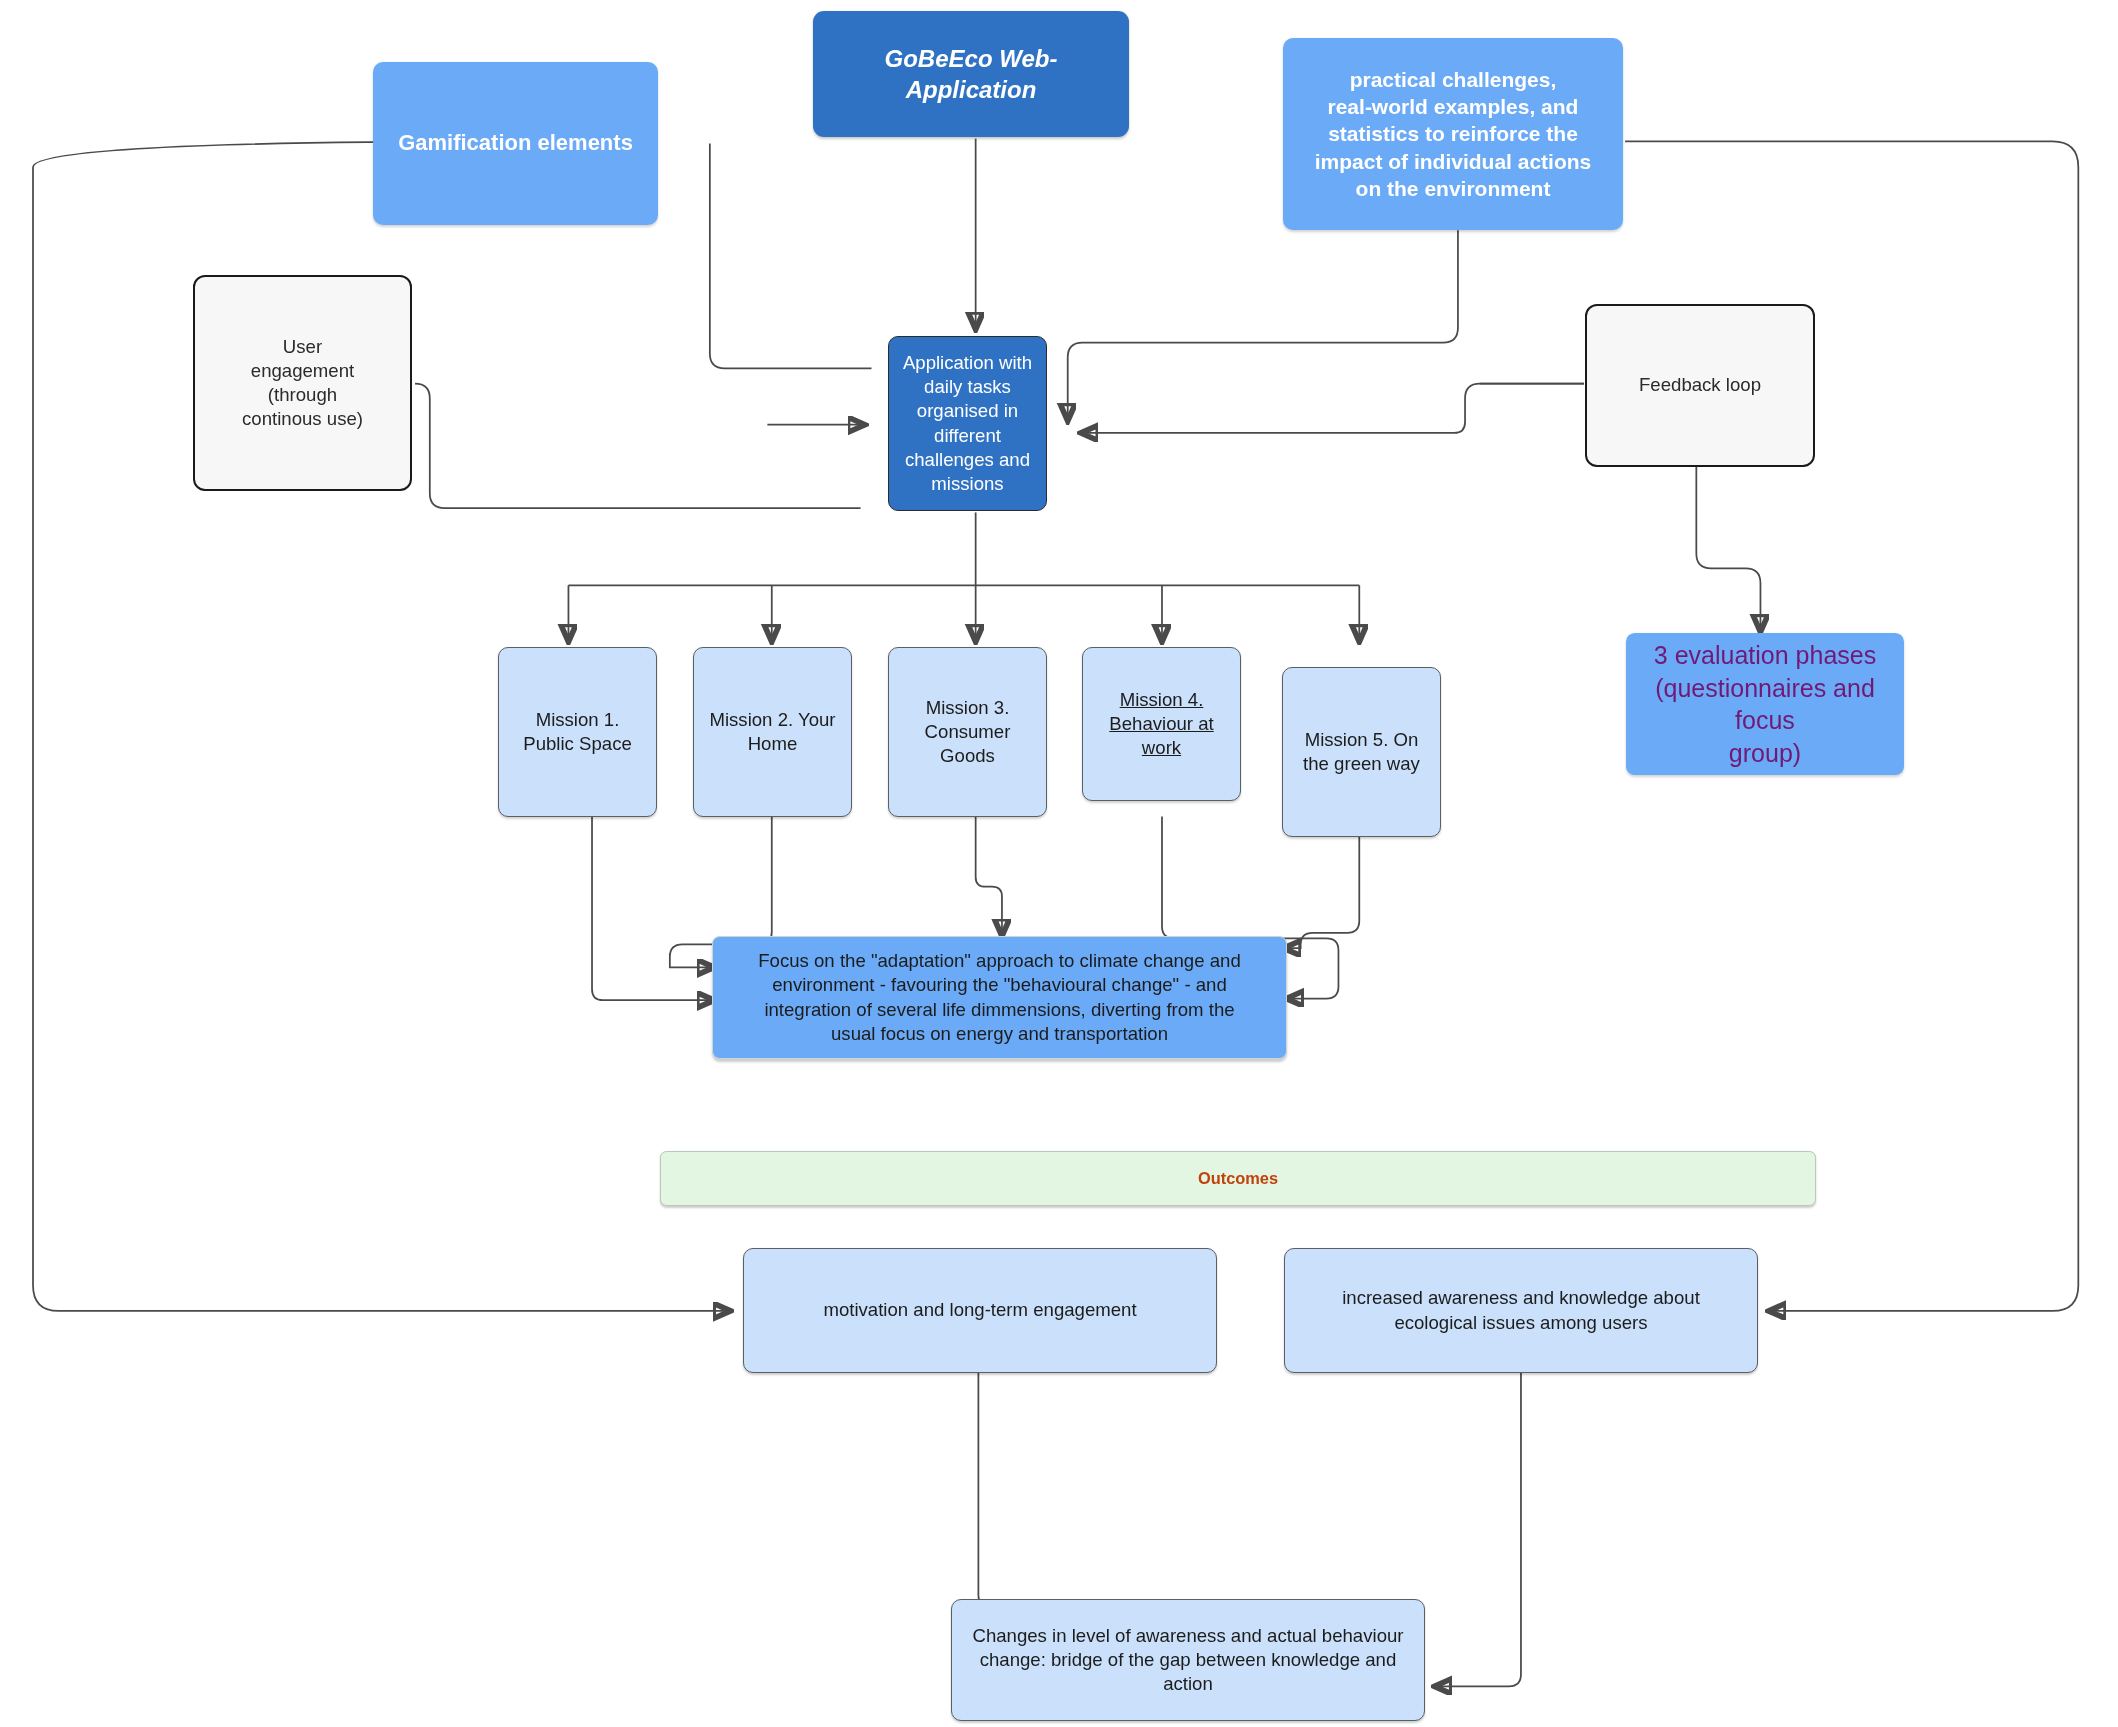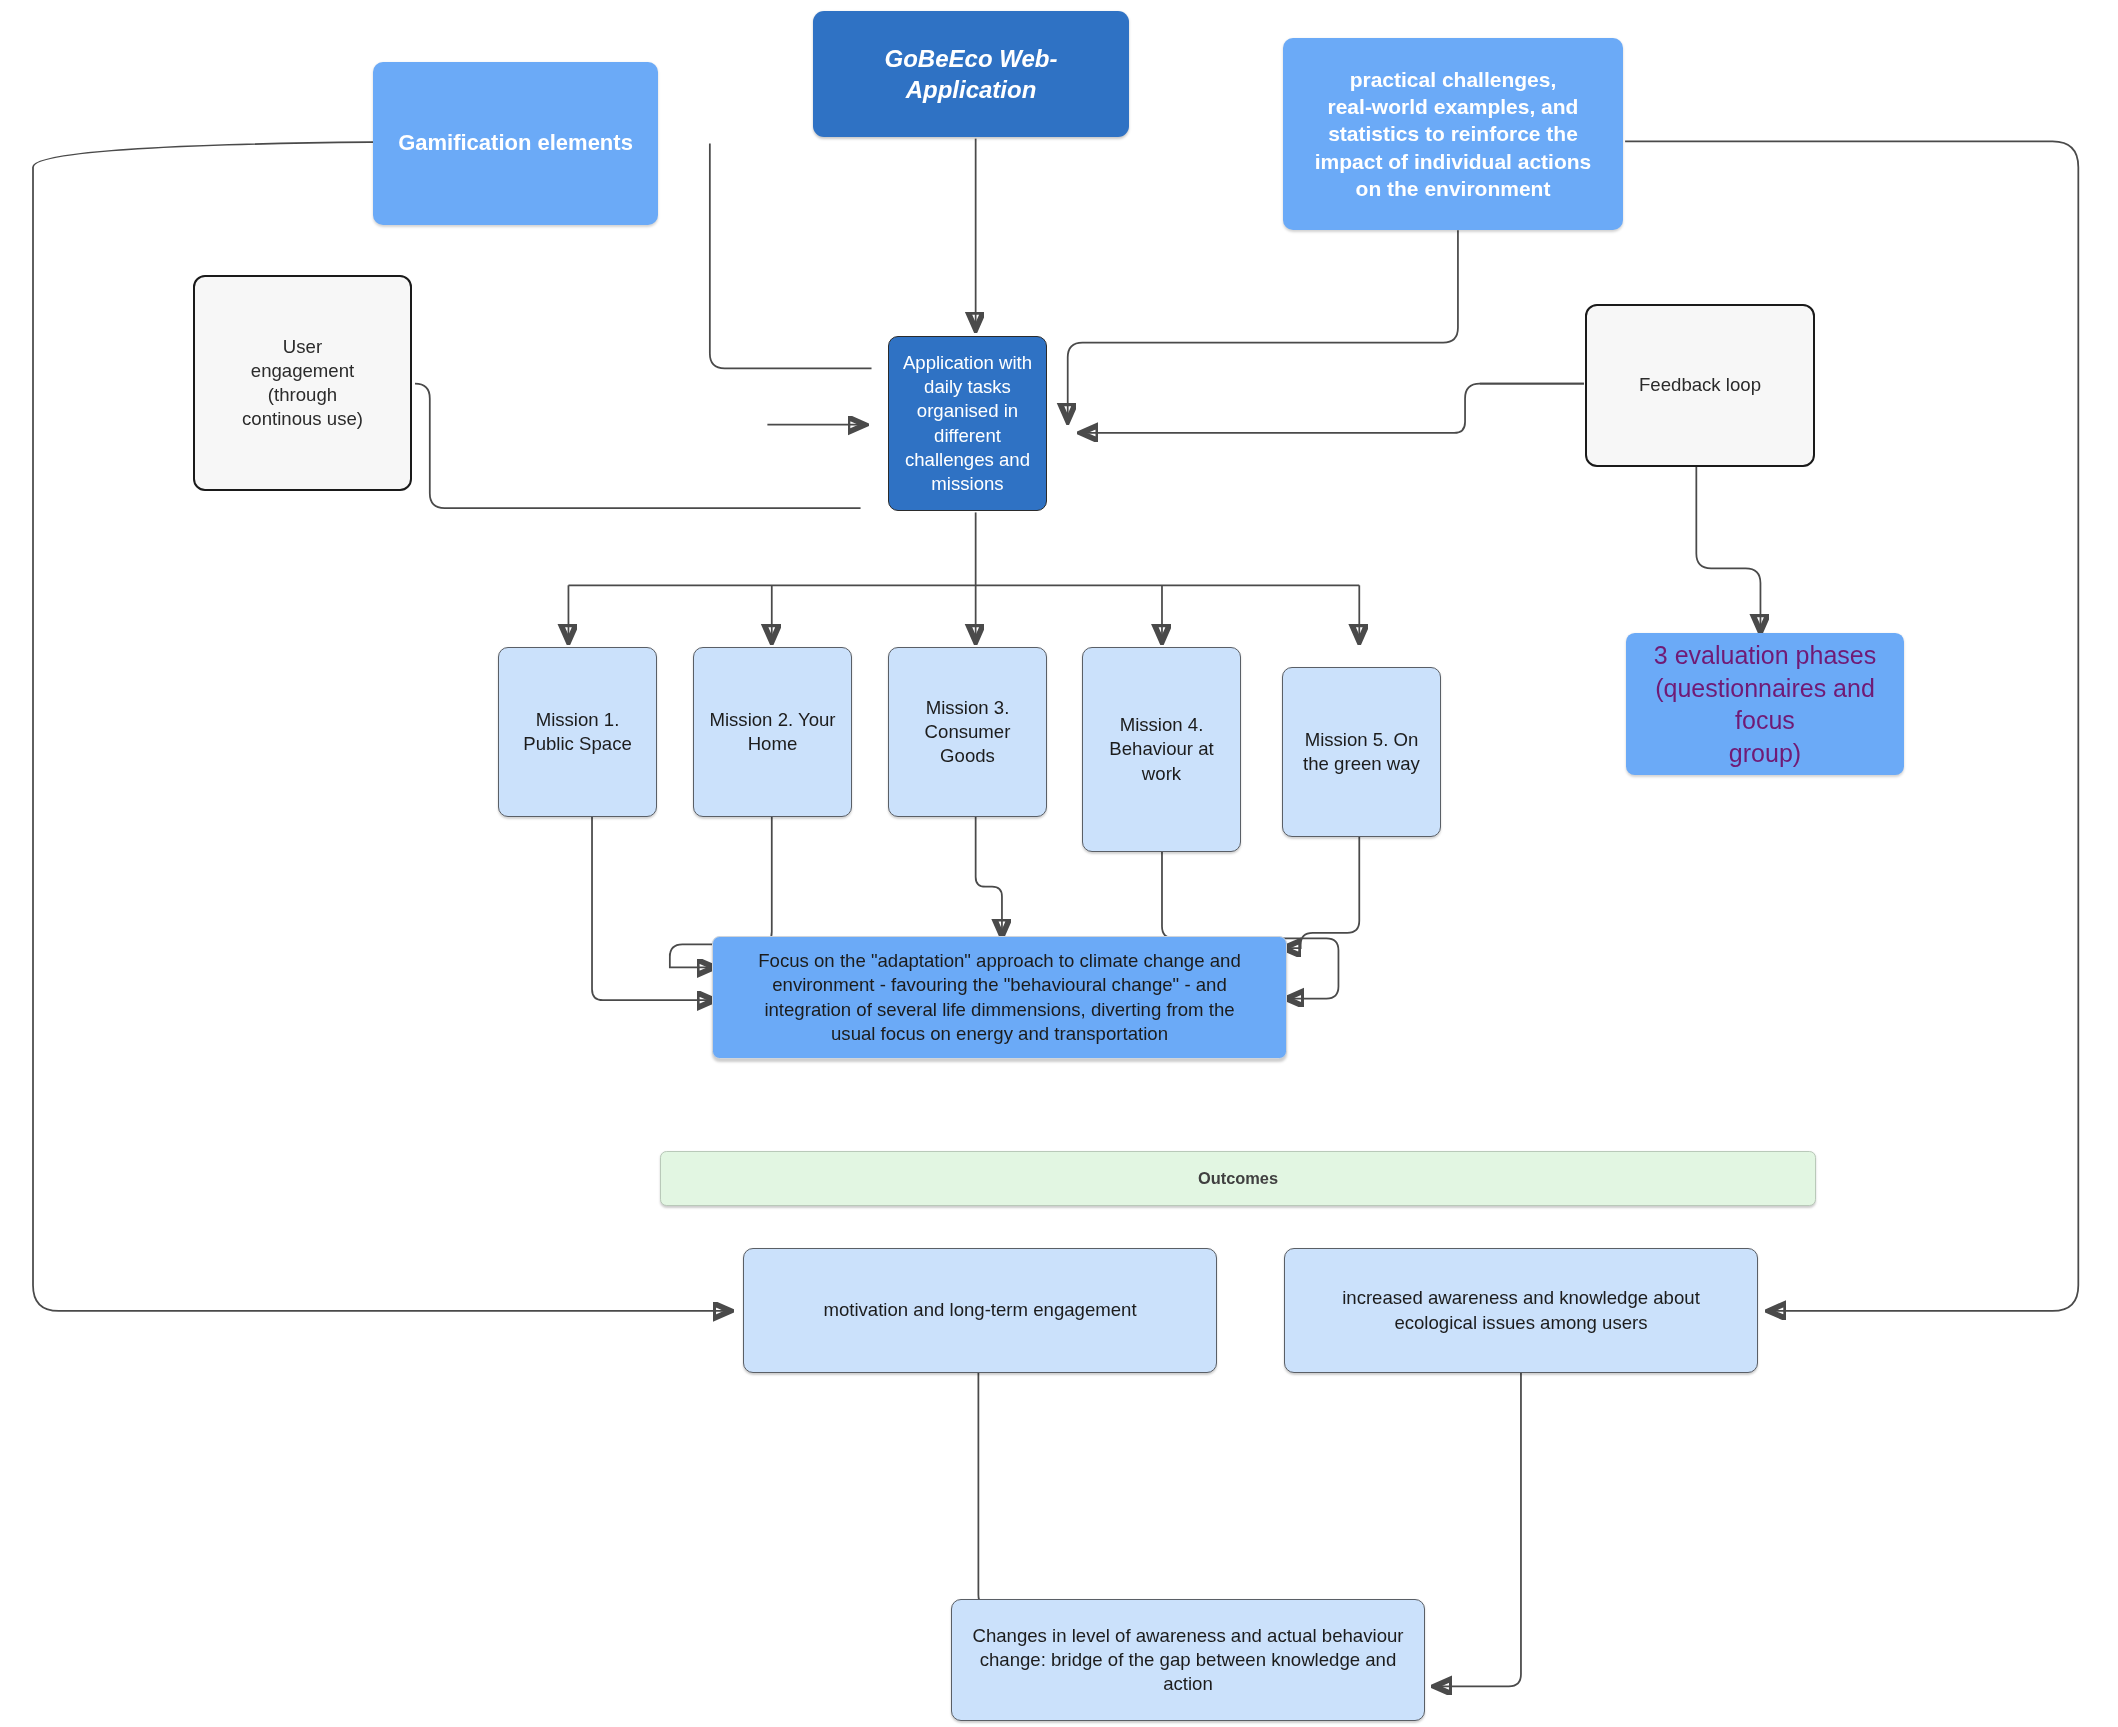--- a/index.html
+++ b/index.html
@@ -76,21 +76,21 @@
   }
   .n-eval{
     background:#6BAAF7;
     color:#701a75;
     font-size:25px;
     border-radius:8.8px;
     box-shadow:0 1.6px 2.7px rgba(0,0,0,.18);
   }
   .n-outcome-bar{
     background:#E2F6E2;
-    color:#404040;
+    color:#c2410c;
     font-weight:bold;
     font-size:16.4px;
     border:1.6px solid #b9c9b9;
     border-radius:6.6px;
     box-shadow:0 1.6px 2.2px rgba(0,0,0,.2);
   }
   .n-result{
     background:#CBE1FB;
     color:#1c1c1c;
     font-size:18.6px;
@@ -185,21 +185,21 @@
   <div class="node n-mission" style="left:498px;top:647px;width:159px;height:170px;">Mission 1.
 Public Space</div>
 
   <div class="node n-mission" style="left:693px;top:647px;width:159px;height:170px;">Mission 2. Your
 Home</div>
 
   <div class="node n-mission" style="left:888px;top:647px;width:159px;height:170px;">Mission 3.
 Consumer
 Goods</div>
 
-  <div class="node n-mission" style="left:1082px;top:647px;width:159px;height:205px;">Mission 4.
+  <div class="node n-mission" style="left:1082px;top:647px;width:159px;height:154px;text-decoration:underline;">Mission 4.
 Behaviour at
 work</div>
 
   <div class="node n-mission" style="left:1282px;top:667px;width:159px;height:170px;">Mission 5. On
 the green way</div>
 
   <div class="node n-focus" style="left:712px;top:936px;width:575px;height:123px;">Focus on the "adaptation" approach to climate change and
 environment - favouring the "behavioural change" - and
 integration of several life dimmensions, diverting from the
 usual focus on energy and transportation</div>

